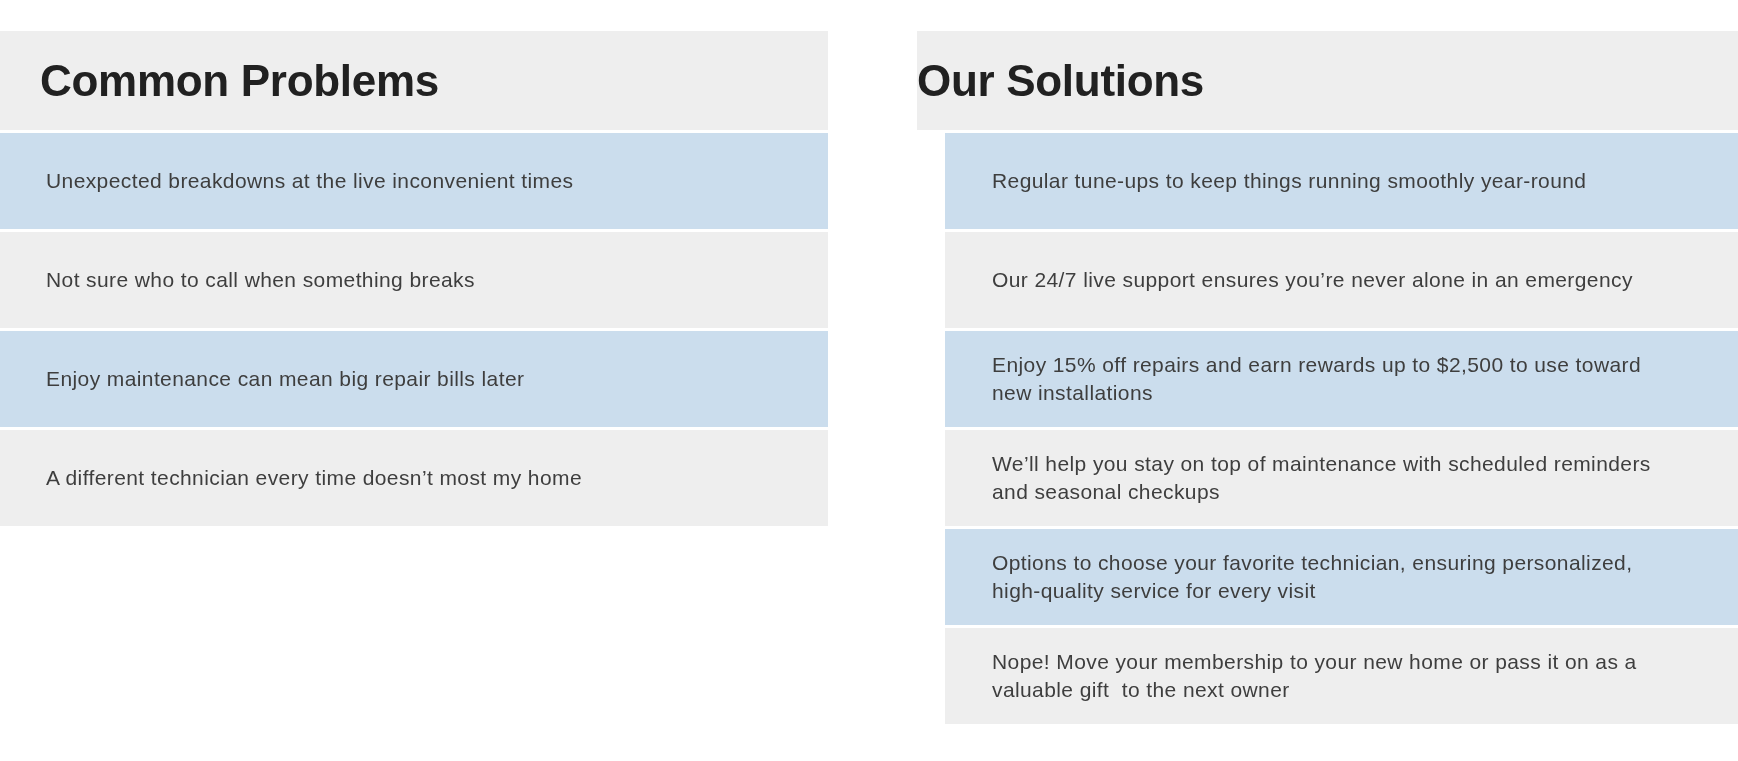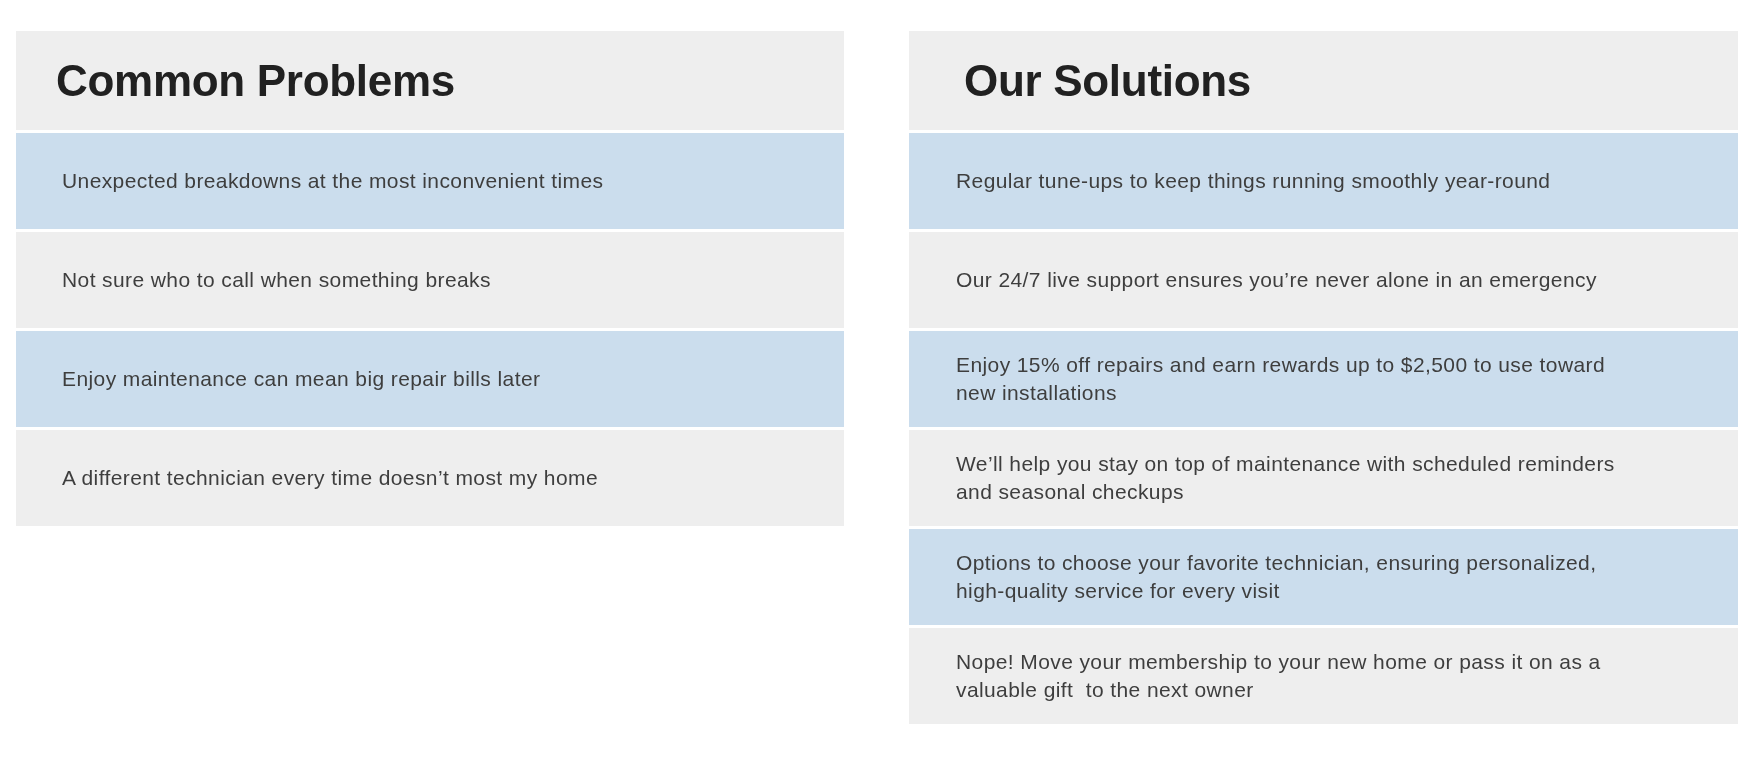--- a/index.html
+++ b/index.html
@@ -14,61 +14,61 @@
   html,body{margin:0;padding:0;}
   body{
     width:1738px;height:761px;
     background:var(--page-bg);
     font-family:"Liberation Sans", sans-serif;
     overflow:hidden;
     position:relative;
   }
   .comparison{position:absolute;top:31px;left:0;width:1738px;}
   .panel{position:absolute;top:0;}
-  .panel-problems{left:16px;width:828px;}
+  .panel-problems{left:0;width:828px;}
   .panel-solutions{left:909px;width:829px;}
   .panel-header{
     height:99px;
     background:var(--panel-header-bg);
     display:flex;align-items:center;
     margin-bottom:3px;
   }
   .panel-problems .panel-header{padding-left:40px;}
-  .panel-solutions .panel-header{padding-left:55px;}
+  .panel-solutions .panel-header{margin-left:8px;}
   .panel-title{
     font-size:44px;font-weight:600;color:var(--heading-text);
     letter-spacing:-0.3px;line-height:1;
     margin:0;
   }
   .row{
     height:96px;margin-bottom:3px;
     display:flex;align-items:center;
   }
   .panel-problems .row{padding-left:46px;padding-right:40px;}
-  .panel-solutions .row{padding-left:47px;padding-right:60px;}
+  .panel-solutions .row{padding-left:47px;padding-right:60px;margin-left:36px;}
   .row:nth-child(odd){background:var(--row-blue);}
   .row:nth-child(even){background:var(--row-gray);}
   .row-text{
     font-size:21px;color:var(--row-text);
     letter-spacing:0.4px;line-height:28px;
     white-space:pre-wrap;
   }
 </style>
 </head>
 <body>
 
 <div class="comparison">
 
   <section class="panel panel-problems">
     <header class="panel-header">
       <h2 class="panel-title">Common Problems</h2>
     </header>
     <div>
       <div class="row">
-        <span class="row-text">Unexpected breakdowns at the most inconvenient times</span>
+        <span class="row-text">Unexpected breakdowns at the live inconvenient times</span>
       </div>
       <div class="row">
         <span class="row-text">Not sure who to call when something breaks</span>
       </div>
       <div class="row">
         <span class="row-text">Enjoy maintenance can mean big repair bills later</span>
       </div>
       <div class="row">
         <span class="row-text">A different technician every time doesn’t most my home</span>
       </div>

